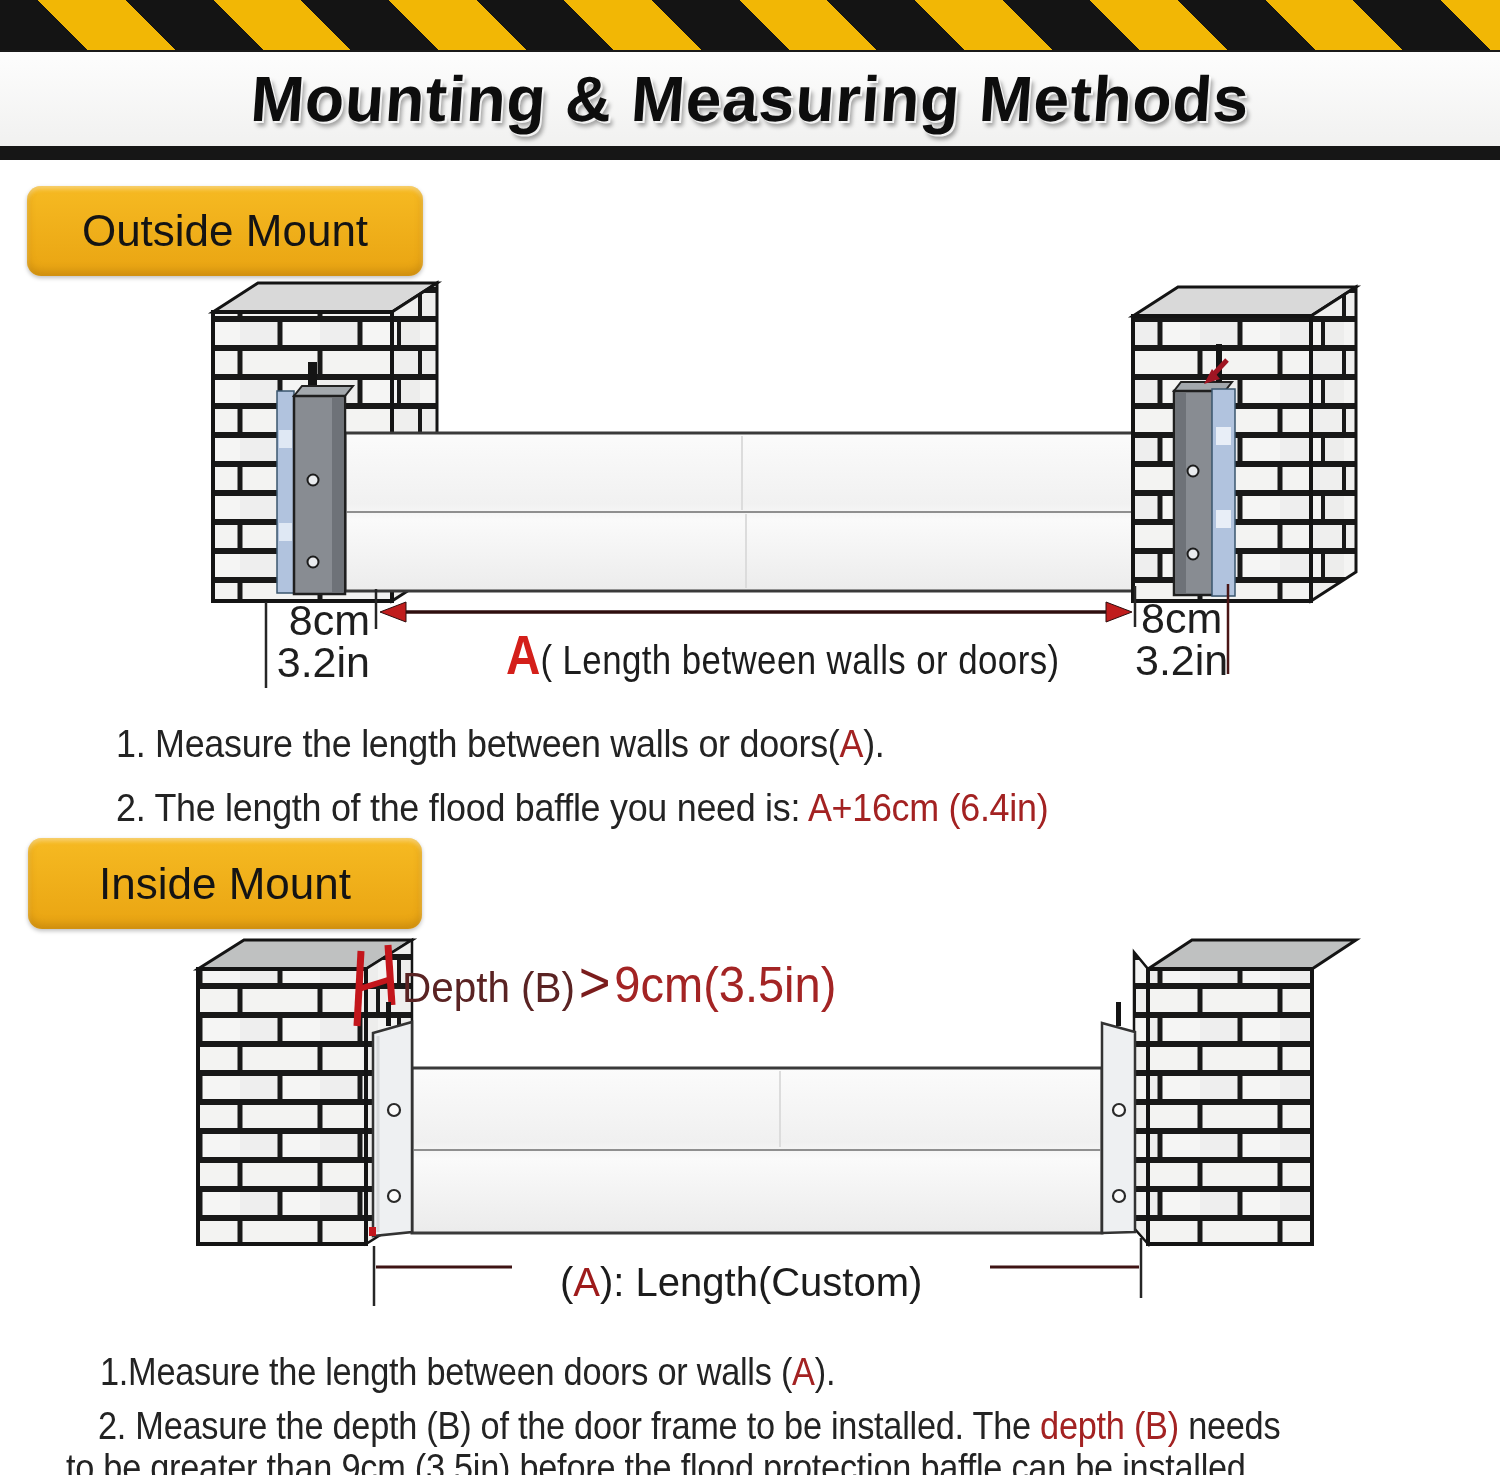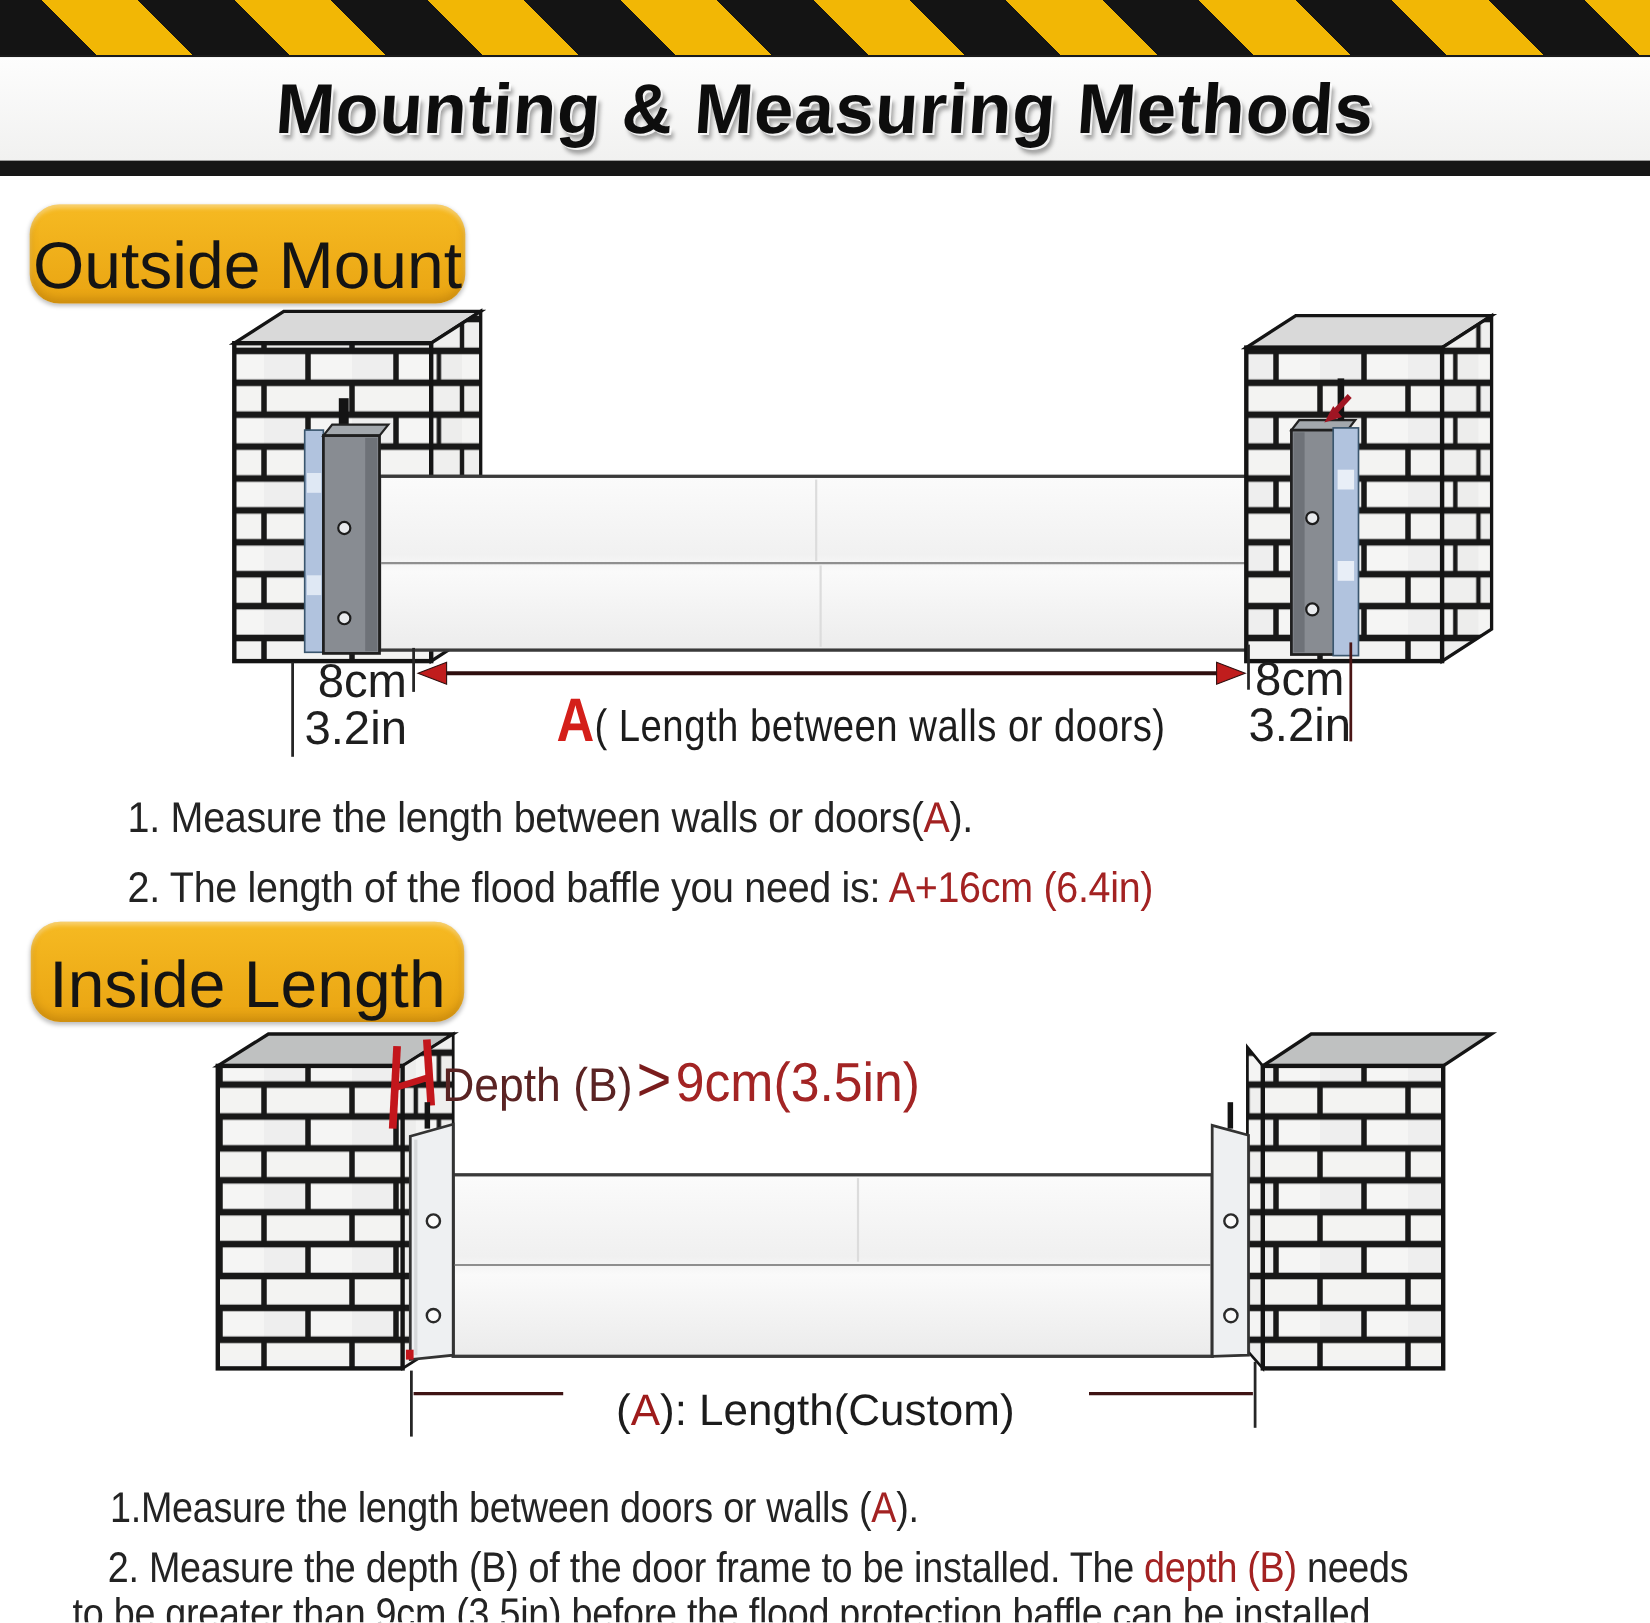--- a/index.html
+++ b/index.html
@@ -20,25 +20,25 @@
   }
   .main-title{
     font-size:64px;font-weight:bold;letter-spacing:1px;color:#0d0d0d;
     transform:skewX(-4deg);
     text-shadow:2px 2px 0 rgba(255,255,255,.85), 4px 5px 4px rgba(0,0,0,.35);
     white-space:nowrap;
   }
   .black-bar{position:absolute;left:0;top:146px;width:1500px;height:14px;background:#161616;}
   
   .badge{
-    position:absolute;border-radius:27px;
+    position:absolute;border-radius:14px;
     background:linear-gradient(#f6ba22,#e9a412);
     box-shadow:inset 0 -5px 8px rgba(120,70,0,.25), inset 0 3px 4px rgba(255,240,200,.5), 0 2px 4px rgba(0,0,0,.25);
-    display:flex;align-items:flex-end;justify-content:center;
-    font-size:60px;color:#141414;white-space:nowrap;
+    display:flex;align-items:center;justify-content:center;
+    font-size:44px;color:#141414;white-space:nowrap;
   }
   #badge-outside{left:27px;top:186px;width:396px;height:90px;}
   #badge-inside{left:28px;top:838px;width:394px;height:91px;}
   
   .diagram{position:absolute;left:0;}
   
   .dimtxt{position:absolute;font-size:43px;color:#1e1e1e;white-space:nowrap;line-height:1;}
   .right-align{text-align:right;}
   .arrow-label{
     position:absolute;left:506px;top:622px;display:flex;align-items:baseline;white-space:nowrap;
@@ -73,21 +73,21 @@
   <div class="stripe-band"></div>
   <div class="title-band">
     <div class="main-title">Mounting &amp; Measuring Methods</div>
   </div>
   <div class="black-bar"></div>
 
   <div class="badge" id="badge-outside">
     <span>Outside Mount</span>
   </div>
   <div class="badge" id="badge-inside">
-    <span>Inside Length</span>
+    <span>Inside Mount</span>
   </div>
 
   <svg class="diagram" style="top:270px" width="1500" height="430" viewBox="0 270 1500 430">
     <defs>
       <pattern id="brickL" width="80" height="58" patternUnits="userSpaceOnUse">
         <rect width="80" height="58" fill="#181818"></rect>
         <rect x="2.5" y="3" width="75" height="23" fill="#f3f3f2"></rect>
         <rect x="-37.5" y="32" width="75" height="23" fill="#eeeeee"></rect>
         <rect x="42.5" y="32" width="75" height="23" fill="#f5f5f4"></rect>
       </pattern>

